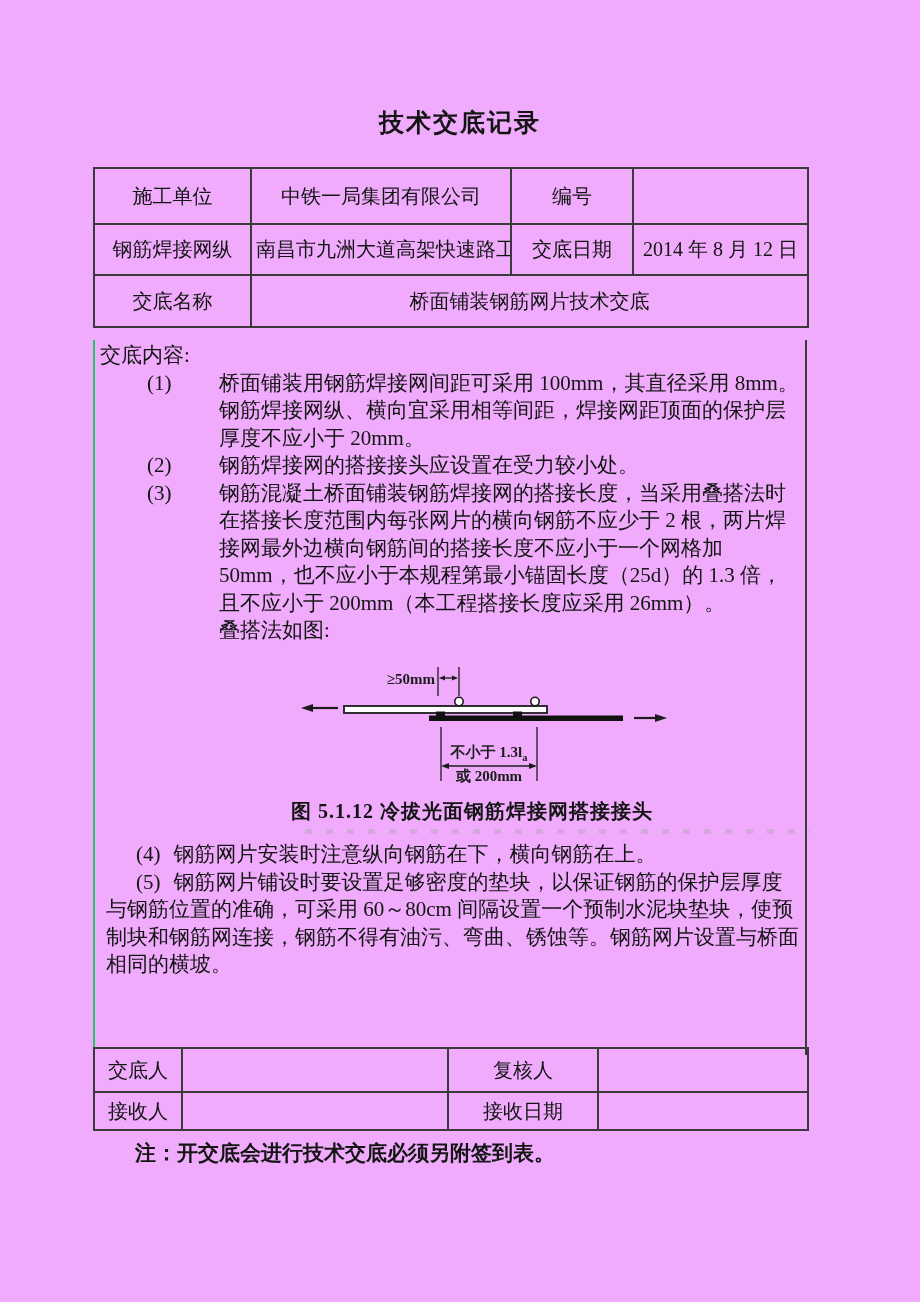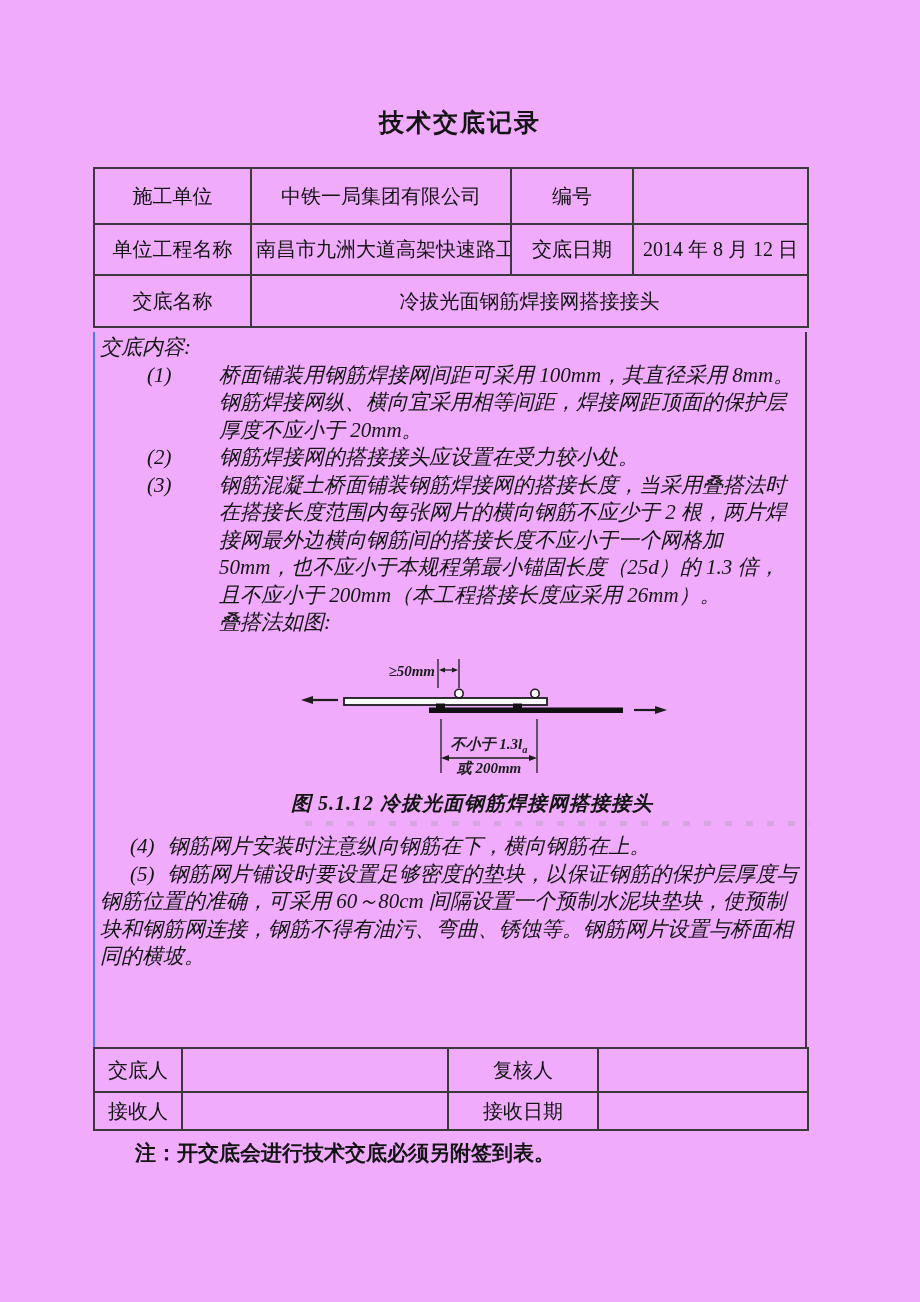--- a/index.html
+++ b/index.html
@@ -27,25 +27,24 @@
     overflow:hidden;white-space:nowrap;
   }
   #header-table{top:167px;}
   #header-table tr.r1 td{height:54px;}
   #header-table tr.r2 td{height:49px;}
   #header-table tr.r3 td{height:50px;}
   #footer-table{top:1047px;}
   #footer-table tr.r1 td{height:42px;border-radius:15px;}
   #footer-table tr.r2 td{height:36px;}
   .content-box{
-    position:absolute;left:93px;top:332px;
+    position:absolute;left:93px;top:340px;
     width:714px;height:715px;
-    border-left:2px solid #3b82f6;border-right:2px solid #3a3a3a;
+    border-left:2px solid #22c55e;border-right:2px solid #3a3a3a;
     box-sizing:border-box;
-    font-style:italic;
   }
   .content-flow{
     position:absolute;top:2px;left:0;right:0;
     padding:0 6px 0 5px;
     font-size:21px;line-height:27.5px;
   }
   .content-heading{margin:0;}
   .tli{ 
     padding-left:119px;margin:0;
   }
@@ -64,21 +63,21 @@
     letter-spacing:1px;
     padding-left:20px;
   }
   .watermark-strip{
     position:absolute;top:489px;left:210px;width:505px;height:5px;
     background:repeating-linear-gradient(90deg,#9a9a9a 0 7px,transparent 7px 21px);
     opacity:.3;
   }
   .paras{
     position:absolute;top:501px;left:0;right:0;
-    padding:0 6px 0 5px;
+    padding:0 6px 0 11px;
     font-size:21px;line-height:27.5px;
   }
   .para{margin:0;text-indent:30px;}
   .para .pnum{margin-right:13px;}
   .doc-note{
     position:absolute;top:1139px;left:135px;
     font-size:21px;font-weight:bold;
   }
   .fig-text{
     font-family:"Liberation Serif","DejaVu Serif",serif;
@@ -100,28 +99,28 @@
         <col style="width:175px">
       </colgroup>
     <tbody>
         <tr class="r1">
       <td>施工单位</td>
       <td>中铁一局集团有限公司</td>
       <td>编号</td>
       <td></td>
     </tr>
     <tr class="r2">
-      <td>单位工程名称</td>
+      <td>钢筋焊接网纵</td>
       <td>南昌市九洲大道高架快速路工程</td>
       <td>交底日期</td>
       <td>2014 年 8 月 12 日</td>
     </tr>
     <tr class="r3">
       <td>交底名称</td>
-      <td colspan="3">冷拔光面钢筋焊接网搭接接头</td>
+      <td colspan="3">桥面铺装钢筋网片技术交底</td>
     </tr>
   </tbody>
     </table>
 
   <div class="content-box">
 
     <div class="content-flow">
       <p class="content-heading">交底内容:</p>
       <p class="tli"><span class="num">(1)</span><span>桥面铺装用钢筋焊接网间距可采用 100mm，其直径采用 8mm。钢筋焊接网纵、横向宜采用相等间距，焊接网距顶面的保护层厚度不应小于 20mm。</span></p>
       <p class="tli"><span class="num">(2)</span><span>钢筋焊接网的搭接接头应设置在受力较小处。</span></p>

